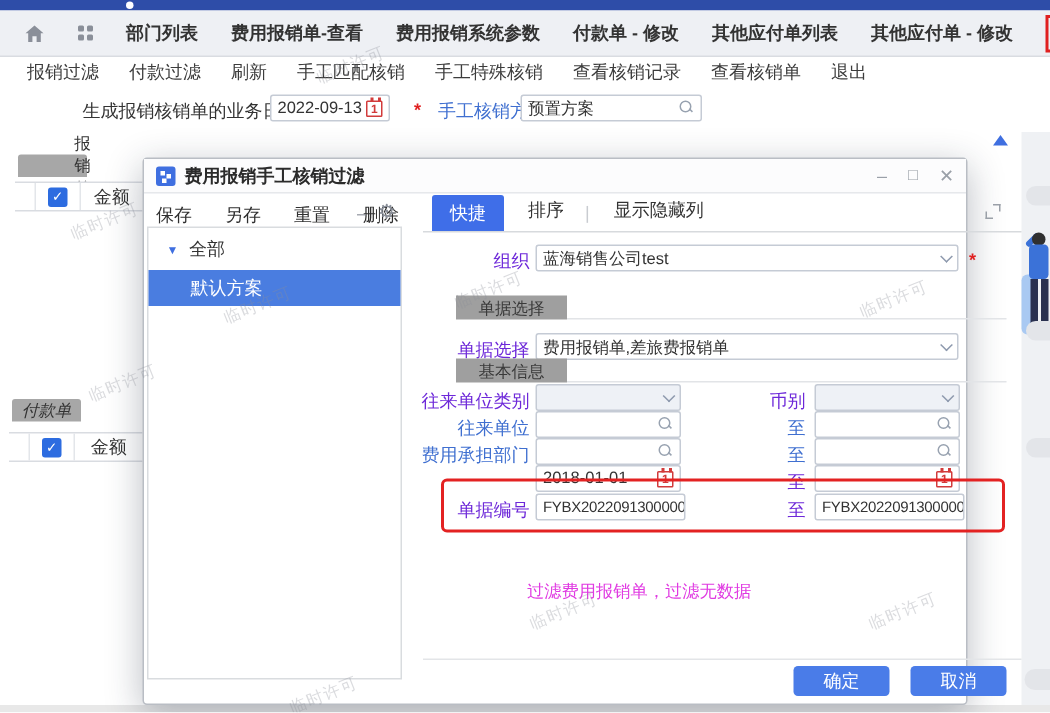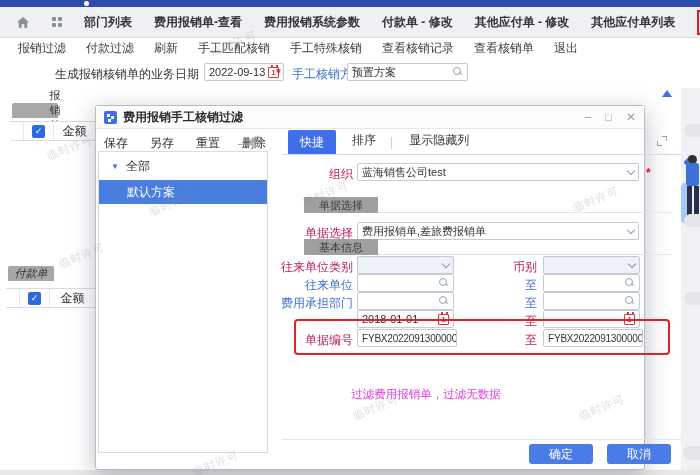--- a/index.html
+++ b/index.html
@@ -96,21 +96,21 @@
   .rtabs { position:absolute; left:186px; top:23px; width:399px; height:26px; border-bottom:1px solid #d7dadd;
            display:flex; align-items:flex-end; padding-left:6px; }
   .rtab-active { width:48px; height:24px; background:#3f6ee8; color:#fff; font-size:12px; display:flex;
                  align-items:center; justify-content:center; border-radius:2px 2px 0 0; }
   .rtab { font-size:12px; color:#333; margin-left:16px; padding-bottom:5px; }
   .rtabdiv { color:#c9ccd1; margin-left:14px; padding-bottom:5px; font-size:12px; }
   .fsicon { position:absolute; right:14px; top:7px; width:10px; height:10px; }
   .fsicon::before { content:""; position:absolute; right:0; top:0; width:4px; height:4px; border-top:1.5px solid #9aa0a8; border-right:1.5px solid #9aa0a8; }
   .fsicon::after { content:""; position:absolute; left:0; bottom:0; width:4px; height:4px; border-bottom:1.5px solid #9aa0a8; border-left:1.5px solid #9aa0a8; }
 
-  .lab { position:absolute; font-size:12px; color:#be185d; text-align:right; white-space:nowrap; }
+  .lab { position:absolute; font-size:12px; color:#6d28d9; text-align:right; white-space:nowrap; }
   .lab.link { color:#3f6fd0; }
   .sectab { position:absolute; width:74px; height:16px; background:#9f9f9f; color:#3a3a3a; font-size:11px;
             display:flex; align-items:center; justify-content:center; }
   .secline { position:absolute; border-bottom:1px solid #e2e4e7; }
   .redbox { position:absolute; left:198px; top:213px; width:376px; height:36px; border:2px solid #e32222; border-radius:4px; z-index:5; }
   .msg { position:absolute; left:190px; top:281px; width:280px; text-align:center; color:#e03ae2; font-size:11.5px; }
   .mfooter { position:absolute; left:186px; top:333px; width:399px; height:31px; border-top:1px solid #e3e5e8; }
   .btn { position:absolute; width:64px; height:20px; background:#4a7ce8; color:#fff; font-size:12px; border-radius:3px;
          display:flex; align-items:center; justify-content:center; cursor:default; }
 </style>
@@ -131,40 +131,40 @@
     <span class="grid4">
         <i></i>
         <i></i>
         <i></i>
         <i></i>
       </span>
     <span class="tab">部门列表</span>
     <span class="tab">费用报销单-查看</span>
     <span class="tab">费用报销系统参数</span>
     <span class="tab">付款单 - 修改</span>
+    <span class="tab">其他应付单列表</span>
     <span class="tab">其他应付单 - 修改</span>
-    <span class="tab">其他应付单列表</span>
     <span class="tab active">费用报销手工核销</span>
 
   </div>
 
   <div class="abs toolbar2">
     <span class="titem">报销过滤</span>
     <span class="titem">付款过滤</span>
     <span class="titem">刷新</span>
     <span class="titem">手工匹配核销</span>
     <span class="titem">手工特殊核销</span>
     <span class="titem">查看核销记录</span>
     <span class="titem">查看核销单</span>
     <span class="titem">退出</span>
   </div>
 
   <div class="abs filterrow">
     <span class="abs flabel" style="left:55px; top:8px;">生成报销核销单的业务日期</span>
-    <div class="abs field" style="left:204px; top:5px; width:80px;">
+    <div class="abs field" style="left:180px; top:5px; width:80px;">
       <span>2022-09-13</span>
       <span class="cal">1</span>
     </div>
     <span class="abs req" style="left:276px; top:8px;">*</span>
     <span class="abs flabel blue" style="left:292px; top:8px;">手工核销方案</span>
     <div class="abs field" style="left:347px; top:5px; width:121px;">
       <span>预置方案</span>
       <span class="mag"></span>
     </div>
   </div>

